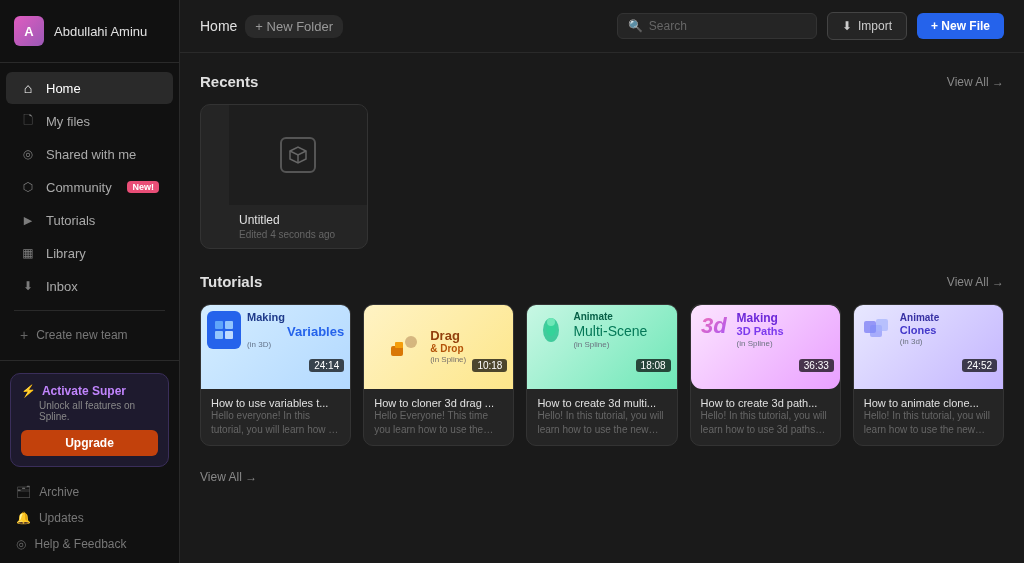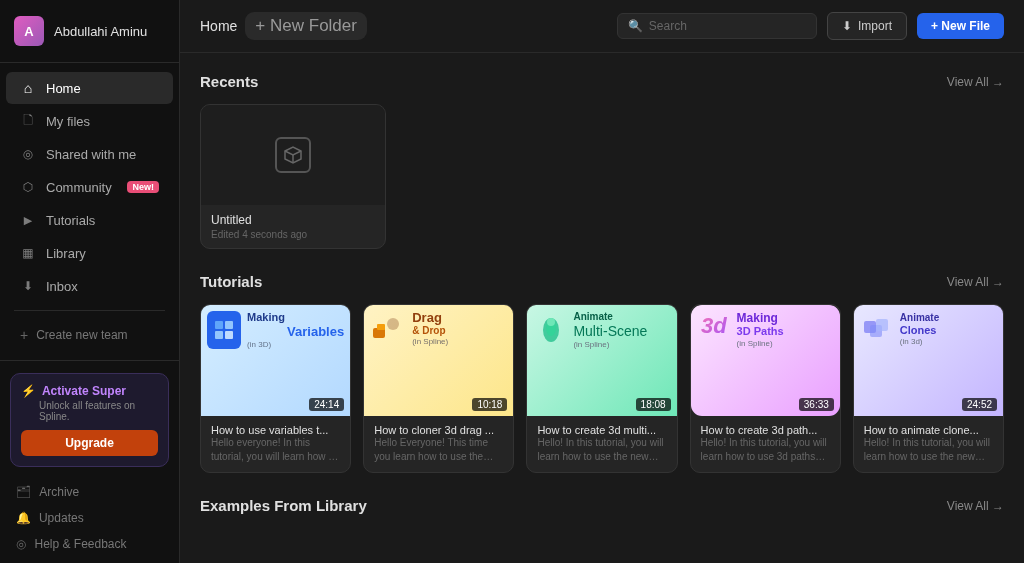--- a/index.html
+++ b/index.html
@@ -181,21 +181,21 @@
     }
     .breadcrumb-home {
       font-size: 14px;
       font-weight: 500;
       color: #e0e0e0;
     }
     .new-folder-btn {
       background: #2a2a2a;
       border: none;
       color: #999;
-      font-size: 17px;
+      font-size: 13px;
       padding: 4px 10px;
       border-radius: 9px;
       cursor: pointer;
       display: flex;
       align-items: center;
       gap: 4px;
     }
     .topbar-actions {
       display: flex;
       align-items: center;
@@ -271,26 +271,27 @@
       align-items: center;
       gap: 4px;
     }
 
     
     .recents-grid {
       display: flex;
       gap: 12px;
     }
     .recent-card {
-      width: 186px;
+      width: 168px;
       background: #252525;
       border: 1px solid #333;
       border-radius: 10px;
       overflow: hidden;
       cursor: pointer;
+      padding-left: 28px;
     }
     .recent-card-thumb {
       height: 100px;
       background: #1e1e1e;
       display: flex;
       align-items: center;
       justify-content: center;
     }
     .recent-card-info {
       padding: 8px 10px;
@@ -317,27 +318,27 @@
     .tutorial-card {
       flex: 1;
       min-width: 0;
       background: #252525;
       border: 1px solid #333;
       border-radius: 10px;
       overflow: hidden;
       cursor: pointer;
     }
     .tutorial-thumb {
-      height: 111px;
+      height: 84px;
       position: relative;
       overflow: hidden;
     }
     .tutorial-duration {
       position: absolute;
-      bottom: 5px;
+      bottom: 17px;
       right: 6px;
       background: rgba(0,0,0,0.7);
       color: #fff;
       font-size: 10px;
       padding: 1px 5px;
       border-radius: 3px;
     }
     .tutorial-info {
       padding: 8px 10px;
     }
@@ -533,21 +534,21 @@
             <span class="tutorial-duration">24:14</span>
           </div>
           <div class="tutorial-info">
             <div class="tutorial-name">How to use variables t...</div>
             <div class="tutorial-desc">Hello everyone! In this tutorial, you will learn how to use...</div>
           </div>
         </div>
 
         <div class="tutorial-card">
           <div class="tutorial-thumb thumb-drag">
-            <div style="display:flex;align-items:center;gap:6px;padding:4px;">
+            <div style="display:flex;align-items:center;gap:6px;padding:22px;">
               <div style="width:38px;height:38px;display:flex;align-items:center;justify-content:center;">
                 <svg width="32" height="28" viewBox="0 0 32 28">
                   <rect x="2" y="14" width="12" height="10" rx="2" fill="#d97706"></rect>
                   <rect x="6" y="10" width="8" height="6" rx="1" fill="#f59e0b"></rect>
                   <circle cx="22" cy="10" r="6" fill="#78350f" opacity="0.3"></circle>
                 </svg>
               </div>
               <div style="text-align:left;">
                 <div style="font-size:13px;font-weight:900;color:#92400e;line-height:1.2;">Drag</div>
                 <div style="font-size:10px;font-weight:700;color:#b45309;line-height:1.2;">&amp; Drop</div>
@@ -636,19 +637,18 @@
             <div class="tutorial-name">How to animate clone...</div>
             <div class="tutorial-desc">Hello! In this tutorial, you will learn how to use the new cloner...</div>
           </div>
         </div>
 
       </div>
     </div>
 
     <div class="examples-section">
       <div class="section-header">
-        <span class="section-title">Examples From Library</span>
         <span class="view-all-btn">View All →</span>
       </div>
     </div>
 
   </div>
 </div>
 
 </body></html>

